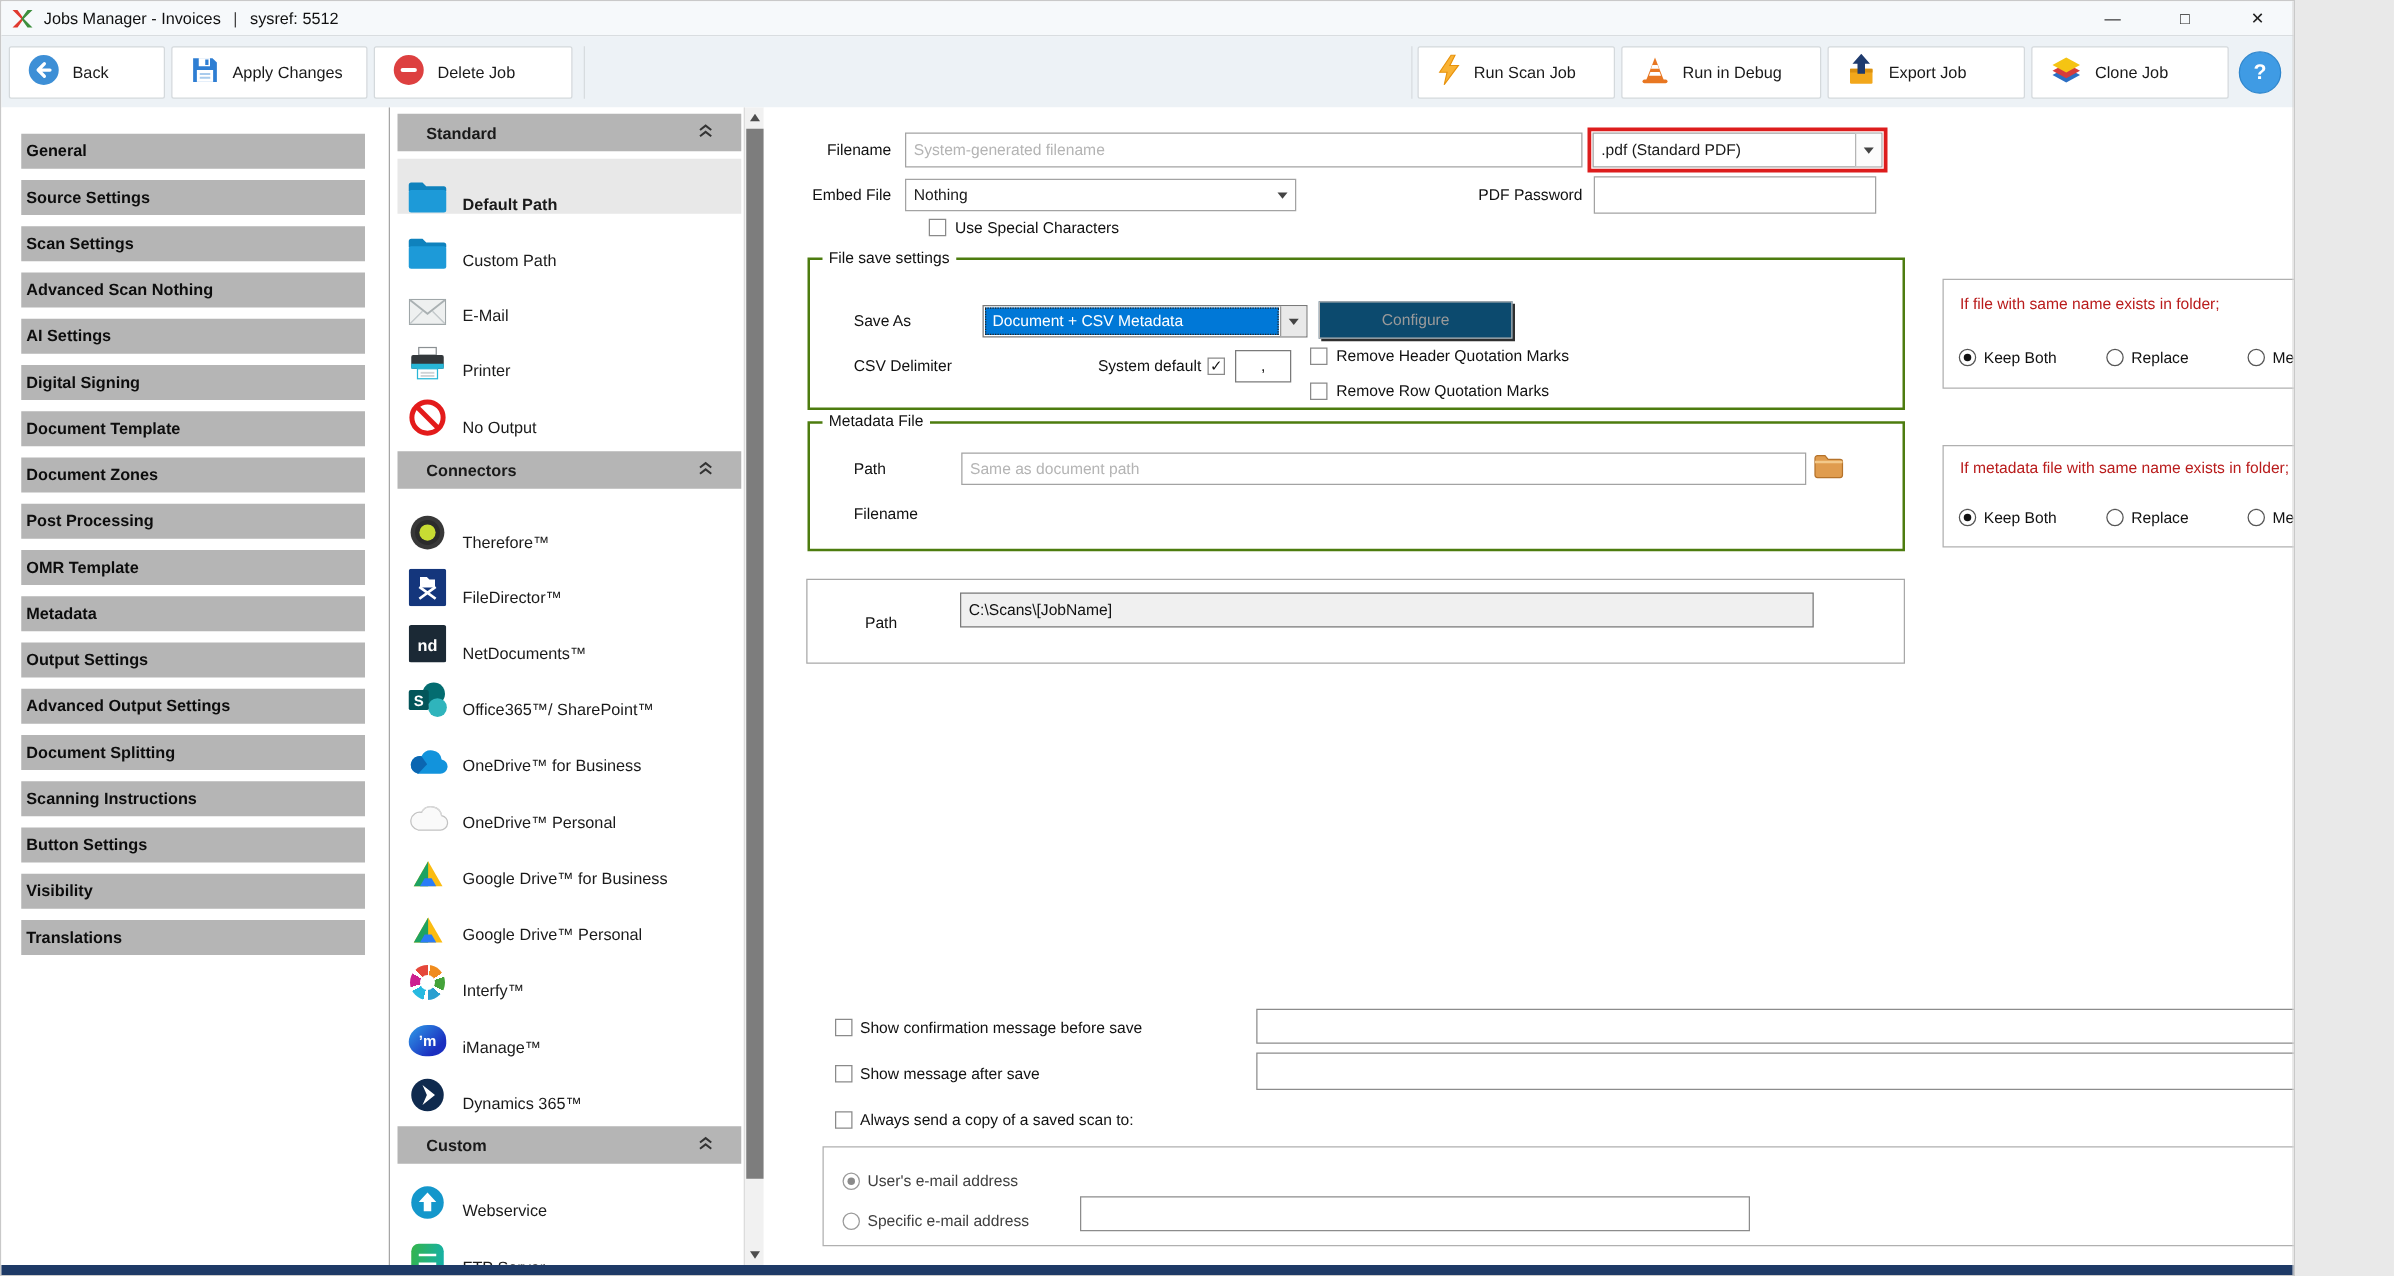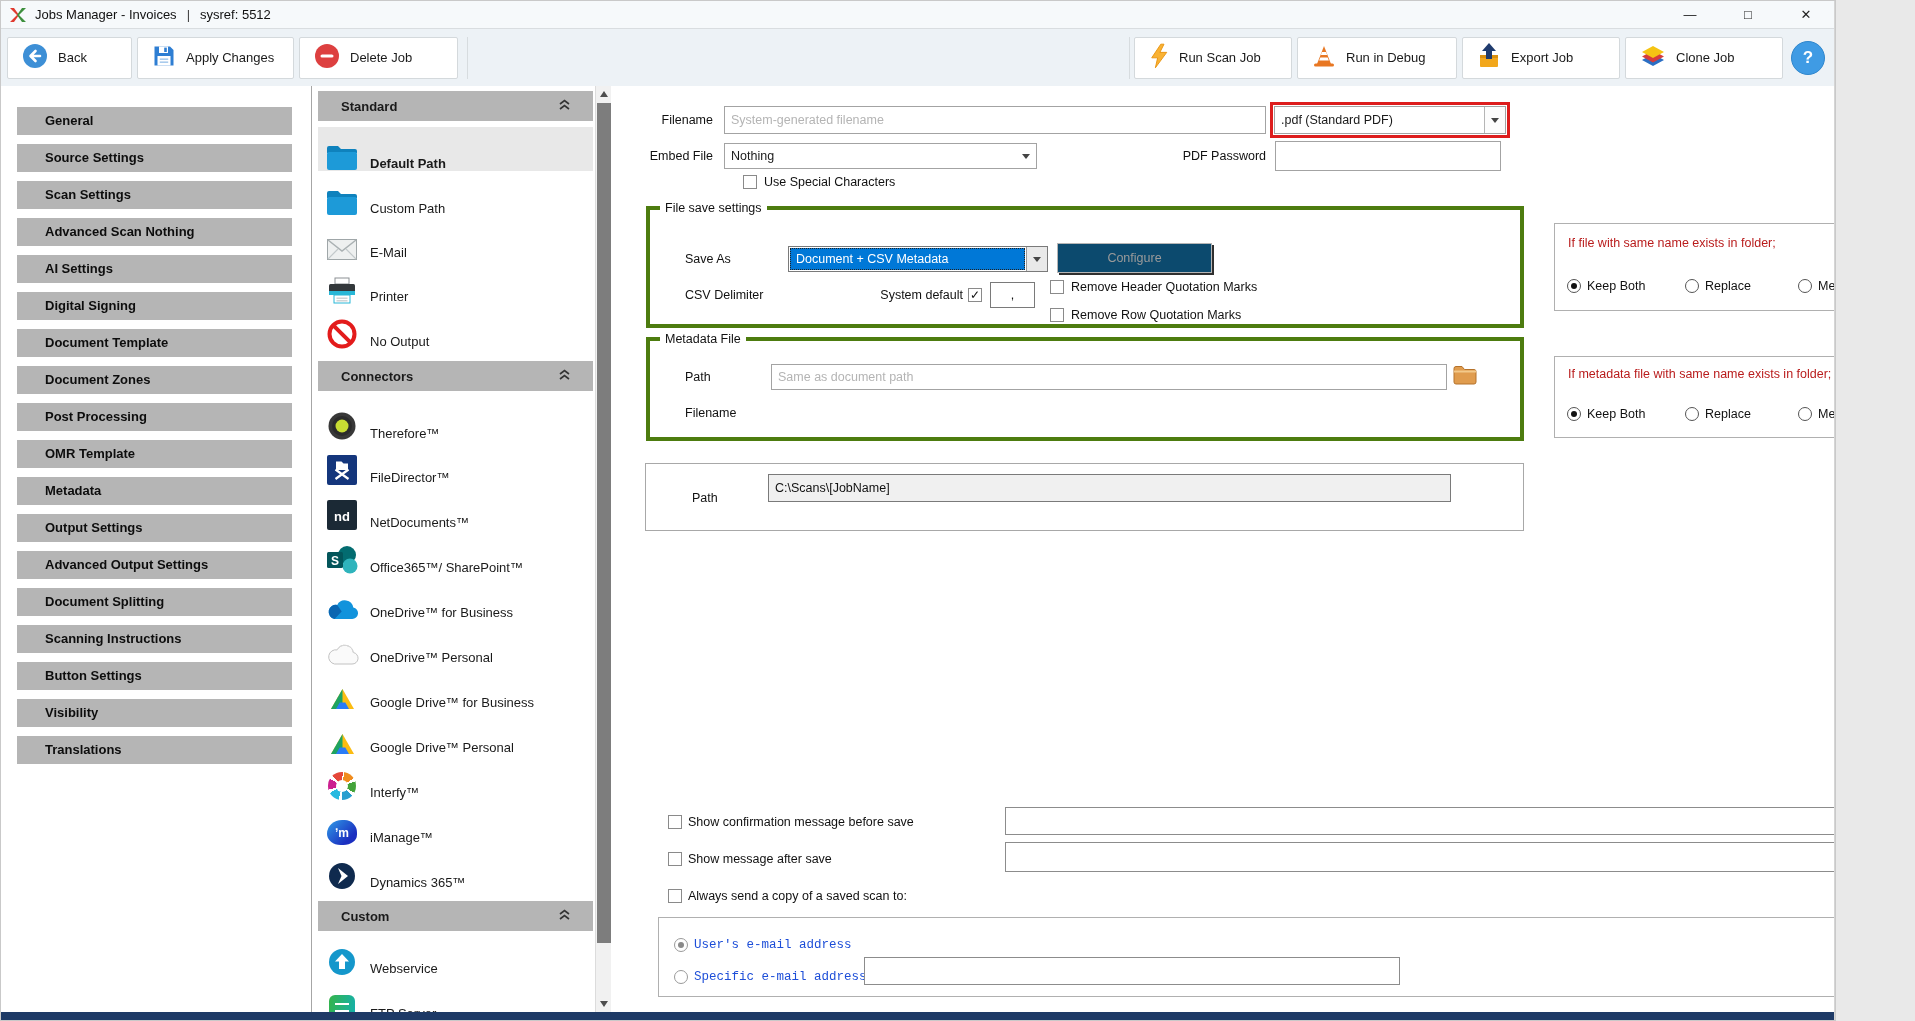--- a/index.html
+++ b/index.html
@@ -13,21 +13,21 @@
   .win-controls{margin-left:auto;display:flex;height:100%;}
   .win-btn{width:58px;display:flex;align-items:center;justify-content:center;font-size:13px;color:#222;cursor:default;}
   
   .toolbar{position:absolute;left:0;top:28px;right:0;height:57px;background:#edf2f6;display:flex;align-items:center;padding:0 6px;}
   .tb-btn{height:42px;background:#fff;border:1px solid #d4d9dc;border-radius:2px;display:flex;align-items:center;gap:10px;padding:0 14px;font-size:13px;margin-right:5px;white-space:nowrap;}
   .tb-sep{width:1px;height:42px;background:#d7dcdf;margin:0 4px;}
   .tb-right{margin-left:auto;display:flex;align-items:center;}
   .help-btn{width:34px;height:34px;border-radius:50%;background:#3f9be4;color:#fff;font-size:17px;font-weight:bold;display:flex;align-items:center;justify-content:center;margin:0 4px 0 8px;border:1px solid #2f86cc;}
   
   .sidebar{position:absolute;left:0;top:85px;width:310px;bottom:8px;background:#fff;padding-top:21px;}
-  .side-btn{width:275px;height:28px;line-height:28px;margin:0 0 9px 16px;background:#b5b5b5;color:#0d0d0d;font-size:13px;font-weight:bold;padding-left:28px;}
+  .side-btn{width:275px;height:28px;line-height:28px;margin:0 0 9px 16px;background:#b5b5b5;color:#0d0d0d;font-size:13px;font-weight:bold;padding-left:4px;}
   .v-divider{position:absolute;left:310px;top:85px;width:1px;bottom:8px;background:#a6a6a6;}
   
   .output-panel{position:absolute;left:311px;top:85px;width:283px;bottom:8px;background:#fff;overflow:hidden;}
   .op-header{position:absolute;left:6px;width:275px;height:30px;background:#b5b5b5;display:flex;align-items:center;justify-content:space-between;padding:0 23px;font-size:13px;font-weight:bold;}
   .op-item{position:absolute;left:6px;width:275px;height:44px;display:flex;align-items:flex-end;padding-left:7px;font-size:13px;}
   .op-item.selected{background:#e8e8e8;font-weight:bold;}
   .op-icon{width:34px;display:flex;align-items:center;justify-content:center;margin-right:11px;flex:none;}
   .interfy{width:28px;height:28px;border-radius:50%;position:relative;background:conic-gradient(from 10deg,#f08c1e 0 13%,#fff 13% 17%,#44a33a 17% 30%,#fff 30% 34%,#2a9fd0 34% 47%,#fff 47% 51%,#27b9e0 51% 64%,#fff 64% 68%,#cc2090 68% 81%,#fff 81% 85%,#e5473a 85% 98%,#fff 98%);}
   .interfy span{position:absolute;left:8px;top:8px;width:12px;height:12px;border-radius:50%;background:#fff;}
   .imanage{width:30px;height:25px;border-radius:55% 45% 50% 50%/60% 55% 45% 50%;background:linear-gradient(135deg,#2f9de8,#1b2fc0 75%);display:flex;align-items:center;justify-content:center;color:#fff;font-weight:bold;font-size:12px;}
@@ -47,31 +47,31 @@
   .tb::placeholder{color:#b4b4b4;}
   .combo{position:absolute;border:1px solid #a3a3a3;background:#fff;display:flex;align-items:stretch;font-size:12.5px;}
   .combo .val{flex:1;display:flex;align-items:center;padding-left:6px;}
   .combo .arrow{width:21px;display:flex;align-items:center;justify-content:center;border-left:1px solid #b5b5b5;background:#fcfcfc;}
   .caret{width:0;height:0;border-left:4px solid transparent;border-right:4px solid transparent;border-top:5px solid #444;}
   .red-wrap{position:absolute;border:3px solid #dd1d1d;padding:1px;background:#fff;}
   .red-wrap .combo{position:relative;width:100%;height:100%;}
   .sel-combo .val{background:#0078d7;color:#fff;border:1px dotted #222;margin:1px;padding-left:5px;}
   .sel-combo .arrow{background:#e9e9e9;border-left:1px solid #999;}
   .btn-configure{position:absolute;background:#0c4a6e;border:1px solid #b5b5b5;box-shadow:2px 2px 0 0 #2f2f2f;color:#9a9a9a;font-size:12.5px;display:flex;align-items:center;justify-content:center;}
-  .groupbox{position:absolute;border:4px solid #4d7c0f;}
+  .groupbox{position:absolute;border:2px solid #4d7c0f;}
   .gb-title{position:absolute;top:-9px;left:10px;background:#fff;padding:0 5px;font-size:12.5px;color:#111;}
   .warnbox{position:absolute;border:1px solid #b0b0b0;background:#fff;}
   .warn-title{position:absolute;font-size:12.5px;color:#b91c1c;}
   .cb{display:inline-block;width:14px;height:14px;border:1px solid #8a8a8a;background:#fff;position:absolute;font-size:12px;line-height:13px;text-align:center;color:#111;}
   .rb{width:14px;height:14px;border:1px solid #555;border-radius:50%;background:#fff;position:absolute;}
   .rb.sel::after{content:"";position:absolute;left:3px;top:3px;width:6px;height:6px;border-radius:50%;background:#111;}
   .rb.gray{border-color:#9a9a9a;}
   .rb.gray.sel::after{background:#8a8a8a;}
   .radio-lbl{position:absolute;font-size:12.5px;color:#111;}
-  .gray-txt{color:#1d4ed8;font-family:Liberation Mono, monospace;}
+  .gray-txt{color:#404040;}
   .bottombar{position:absolute;left:0;right:0;bottom:0;height:8px;background:#1e3a66;}
   .edge-r{position:absolute;right:0;top:0;bottom:0;width:1px;background:#d5d5d5;}
 </style>
 </head>
 <body>
 
 <div class="window">
 
   <div class="titlebar">
     <svg class="app-icon" viewBox="0 0 18 18">

